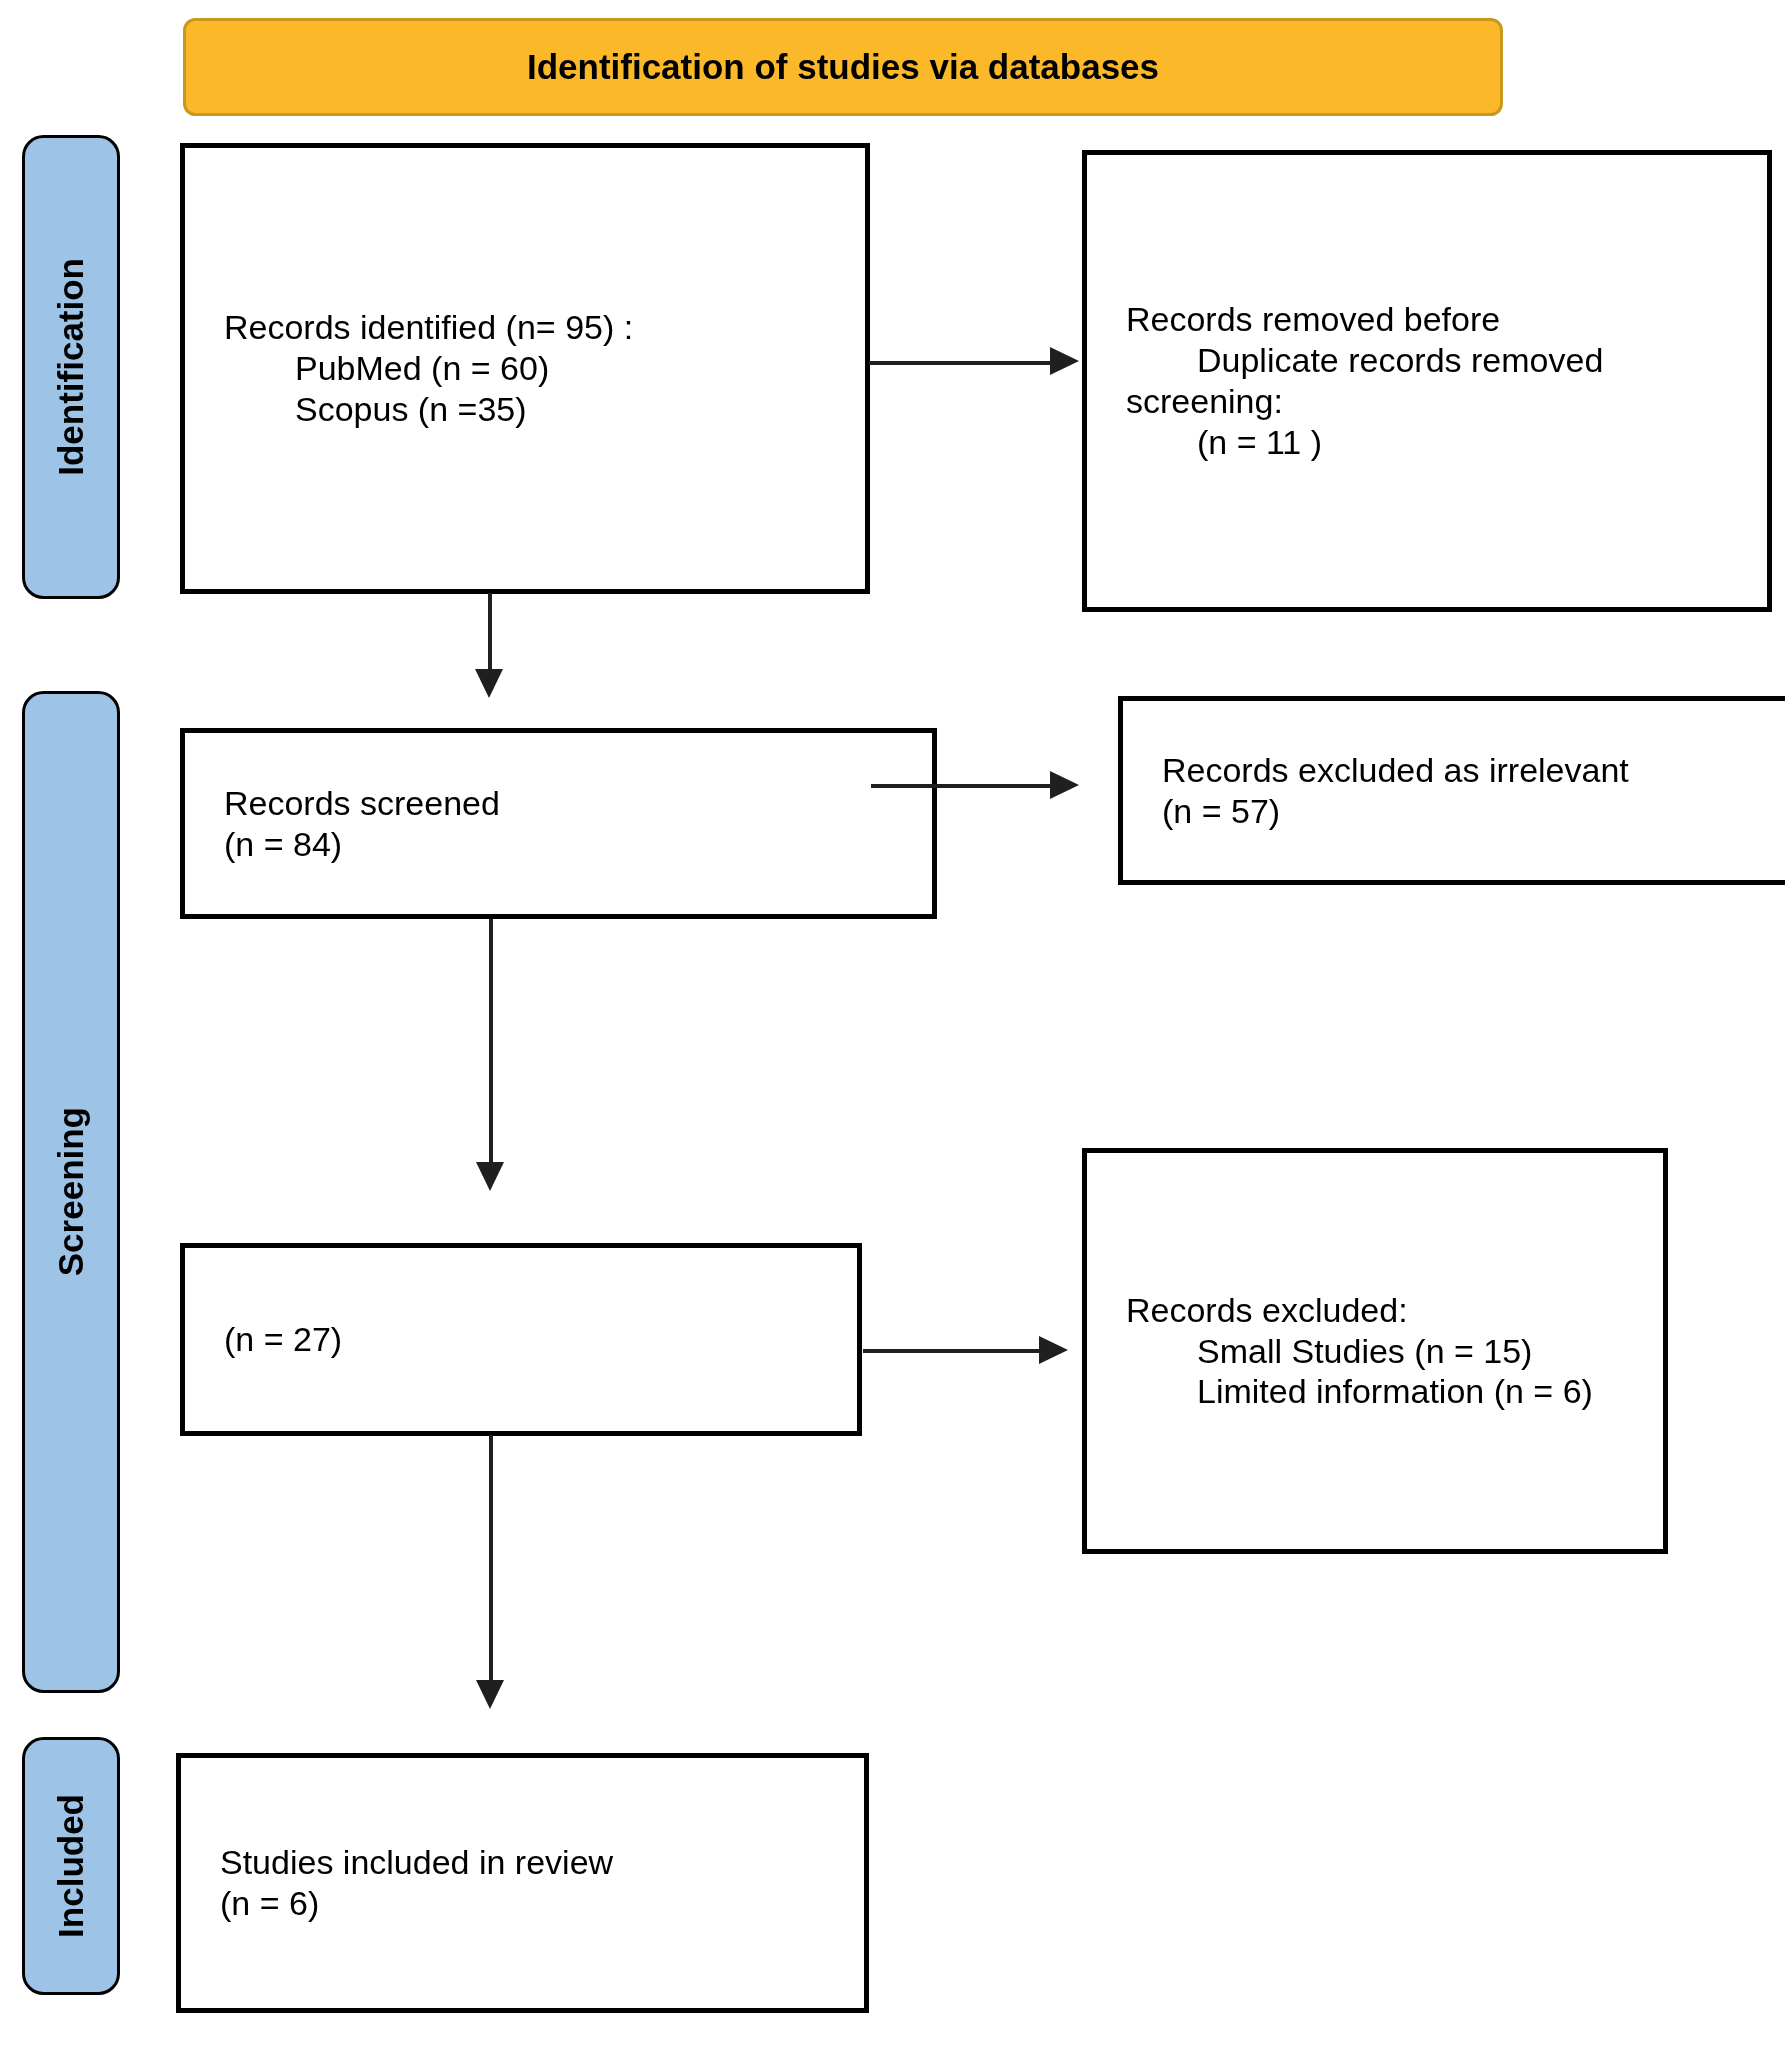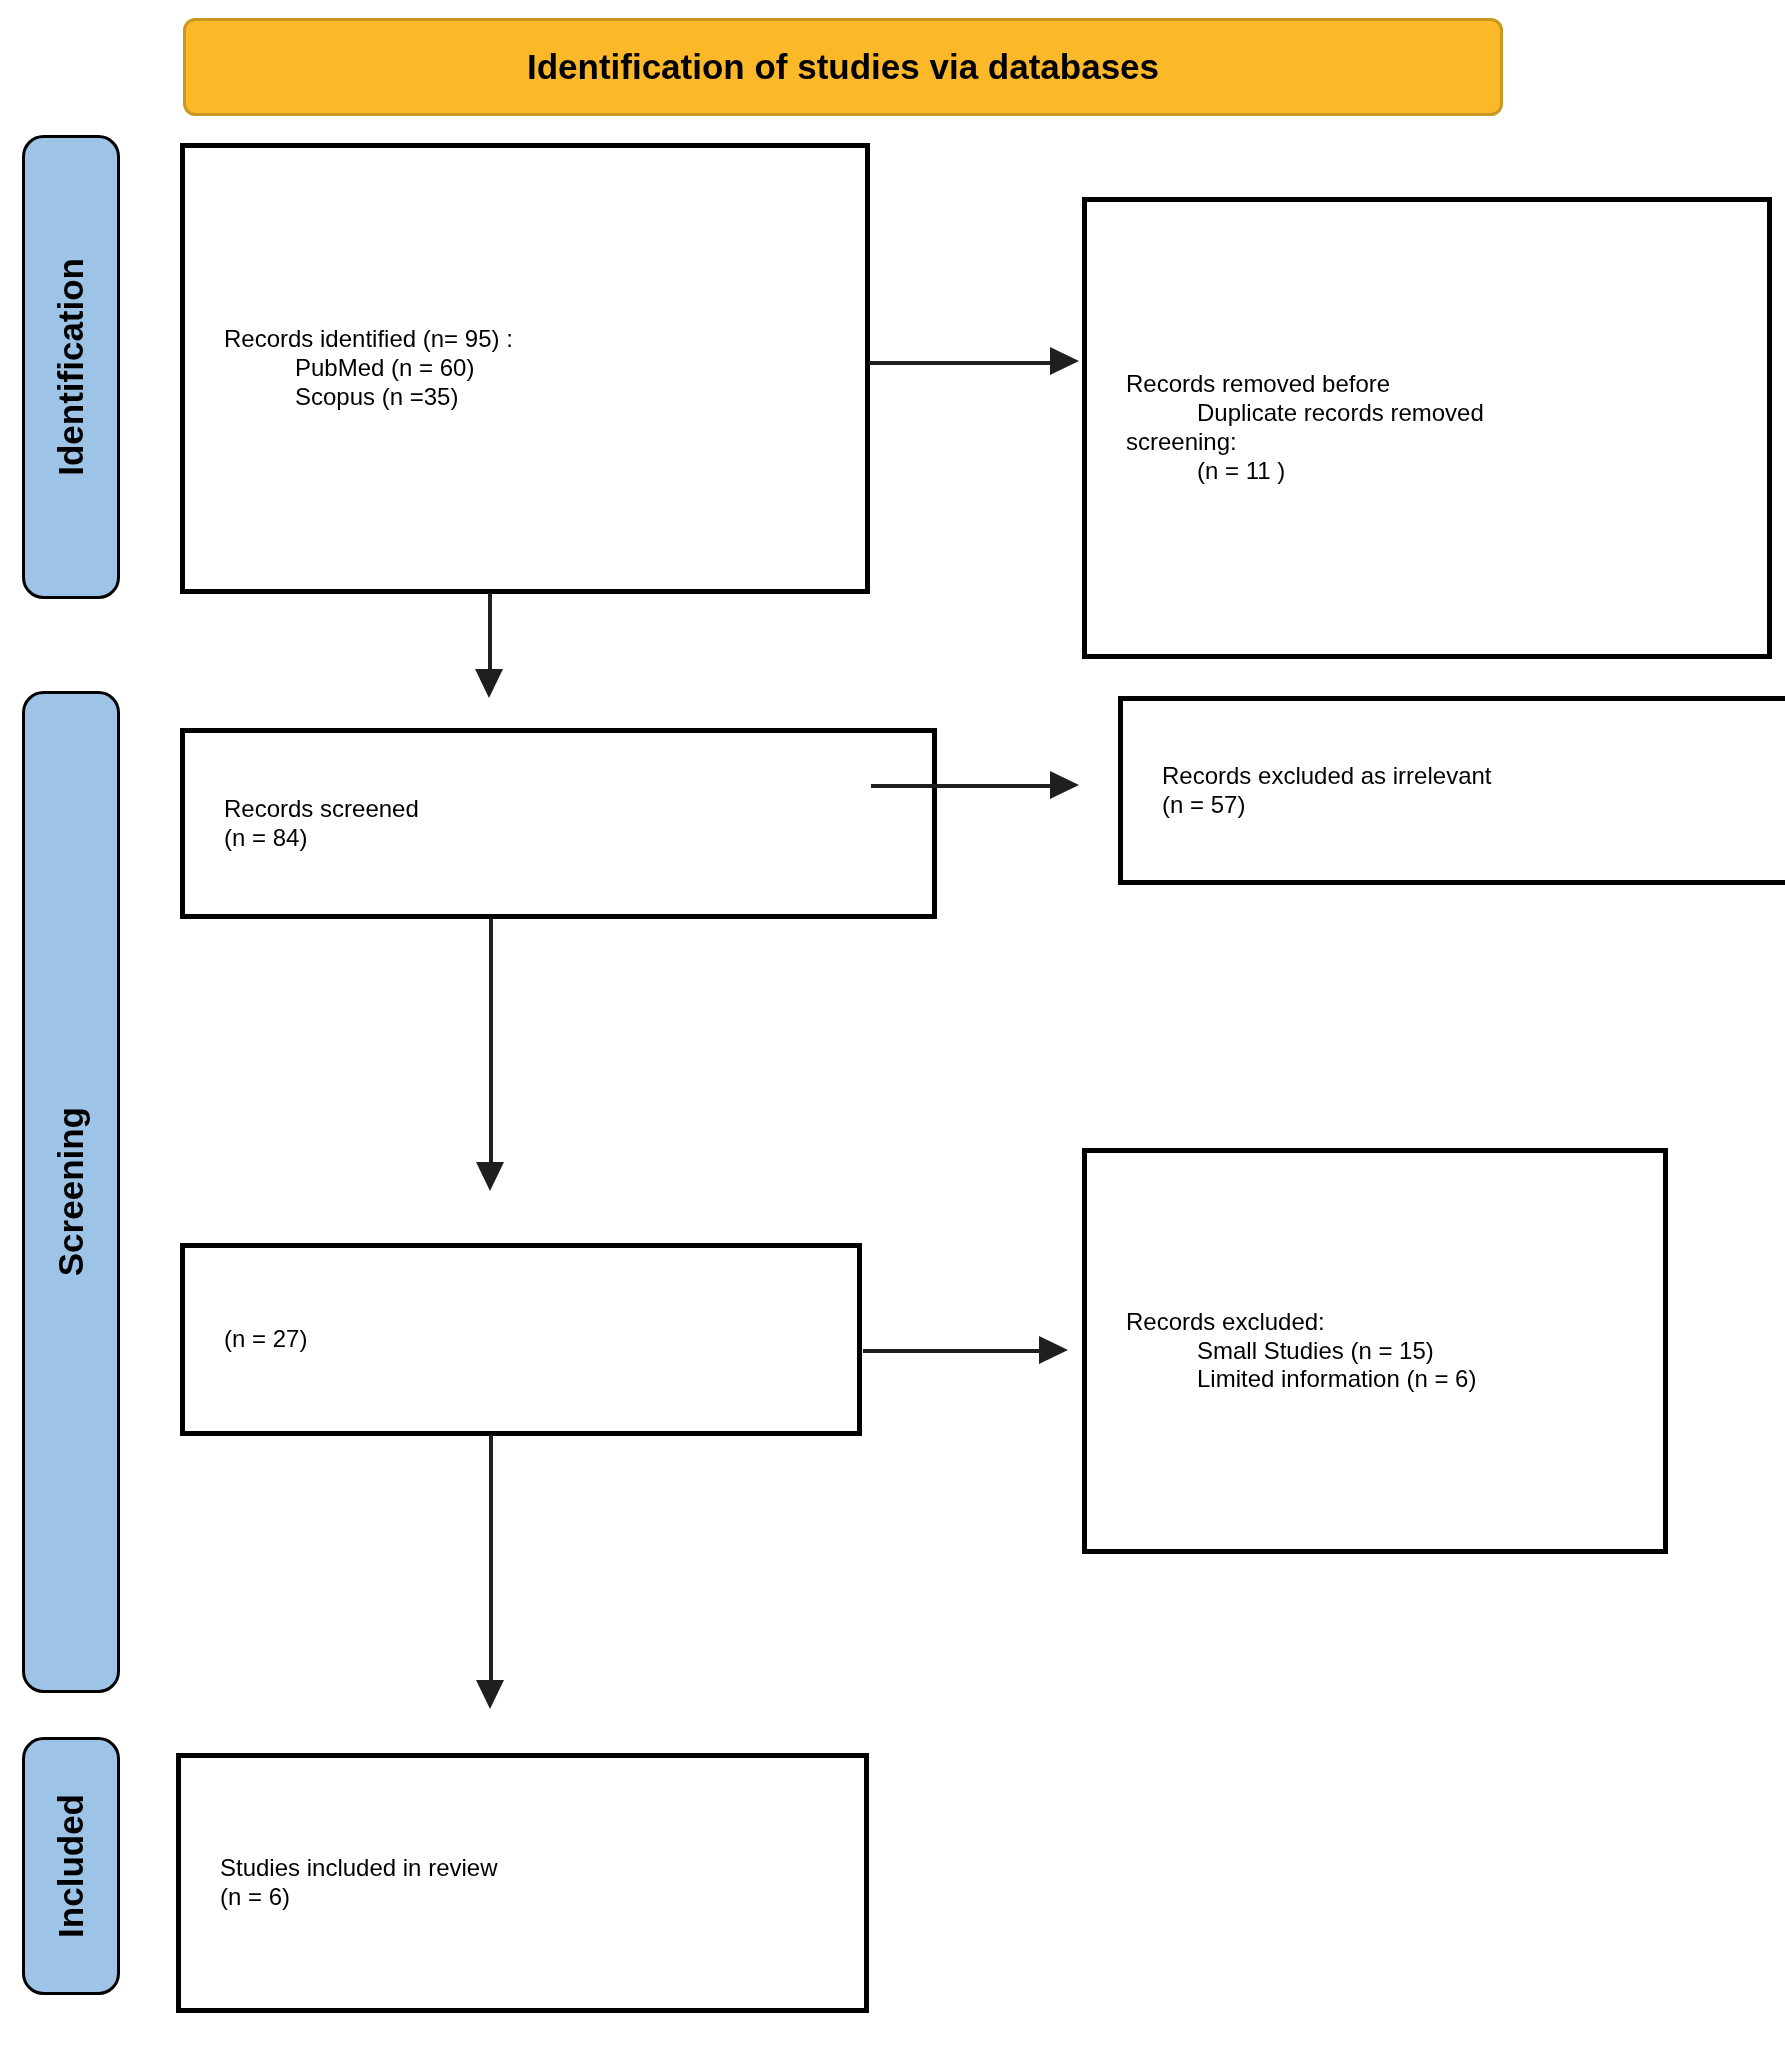--- a/index.html
+++ b/index.html
@@ -45,26 +45,26 @@
   #stage-screening{top:691px;height:1002px;}
   #stage-included{top:1737px;height:258px;}
   
   .box{
     position:absolute;
     background:#ffffff;
     border:5.4px solid var(--box-border);
     box-sizing:border-box;
     display:flex;flex-direction:column;justify-content:center;
     padding-left:39px;padding-right:18.5px;
-    font-size:24px;line-height:1.2;
+    font-size:34px;line-height:1.2;
   }
   .bline{white-space:nowrap;}
   .bline.indent{padding-left:71px;}
   #box-identified{left:180px;top:143px;width:690px;height:451px;}
-  #box-removed{left:1082px;top:150px;width:690px;height:462px;margin-top:47px;}
+  #box-removed{left:1082px;top:150px;width:690px;height:462px;}
   #box-screened{left:180px;top:728px;width:757px;height:191px;}
   #box-excluded-irrelevant{left:1082px;top:696px;width:686px;height:189px;margin-left:36px;}
   #box-assessed{left:180px;top:1243px;width:682px;height:193px;}
   #box-excluded{left:1082px;top:1148px;width:586px;height:406px;}
   #box-included{left:176px;top:1753px;width:693px;height:260px;}
   
   .stem{position:absolute;background:var(--arrow);}
   .ah{position:absolute;width:0;height:0;}
   .ah-right{border-top:14.6px solid transparent;border-bottom:14.6px solid transparent;border-left:29px solid var(--arrow);}
   .ah-down{border-left:14.6px solid transparent;border-right:14.6px solid transparent;border-top:29px solid var(--arrow);}

